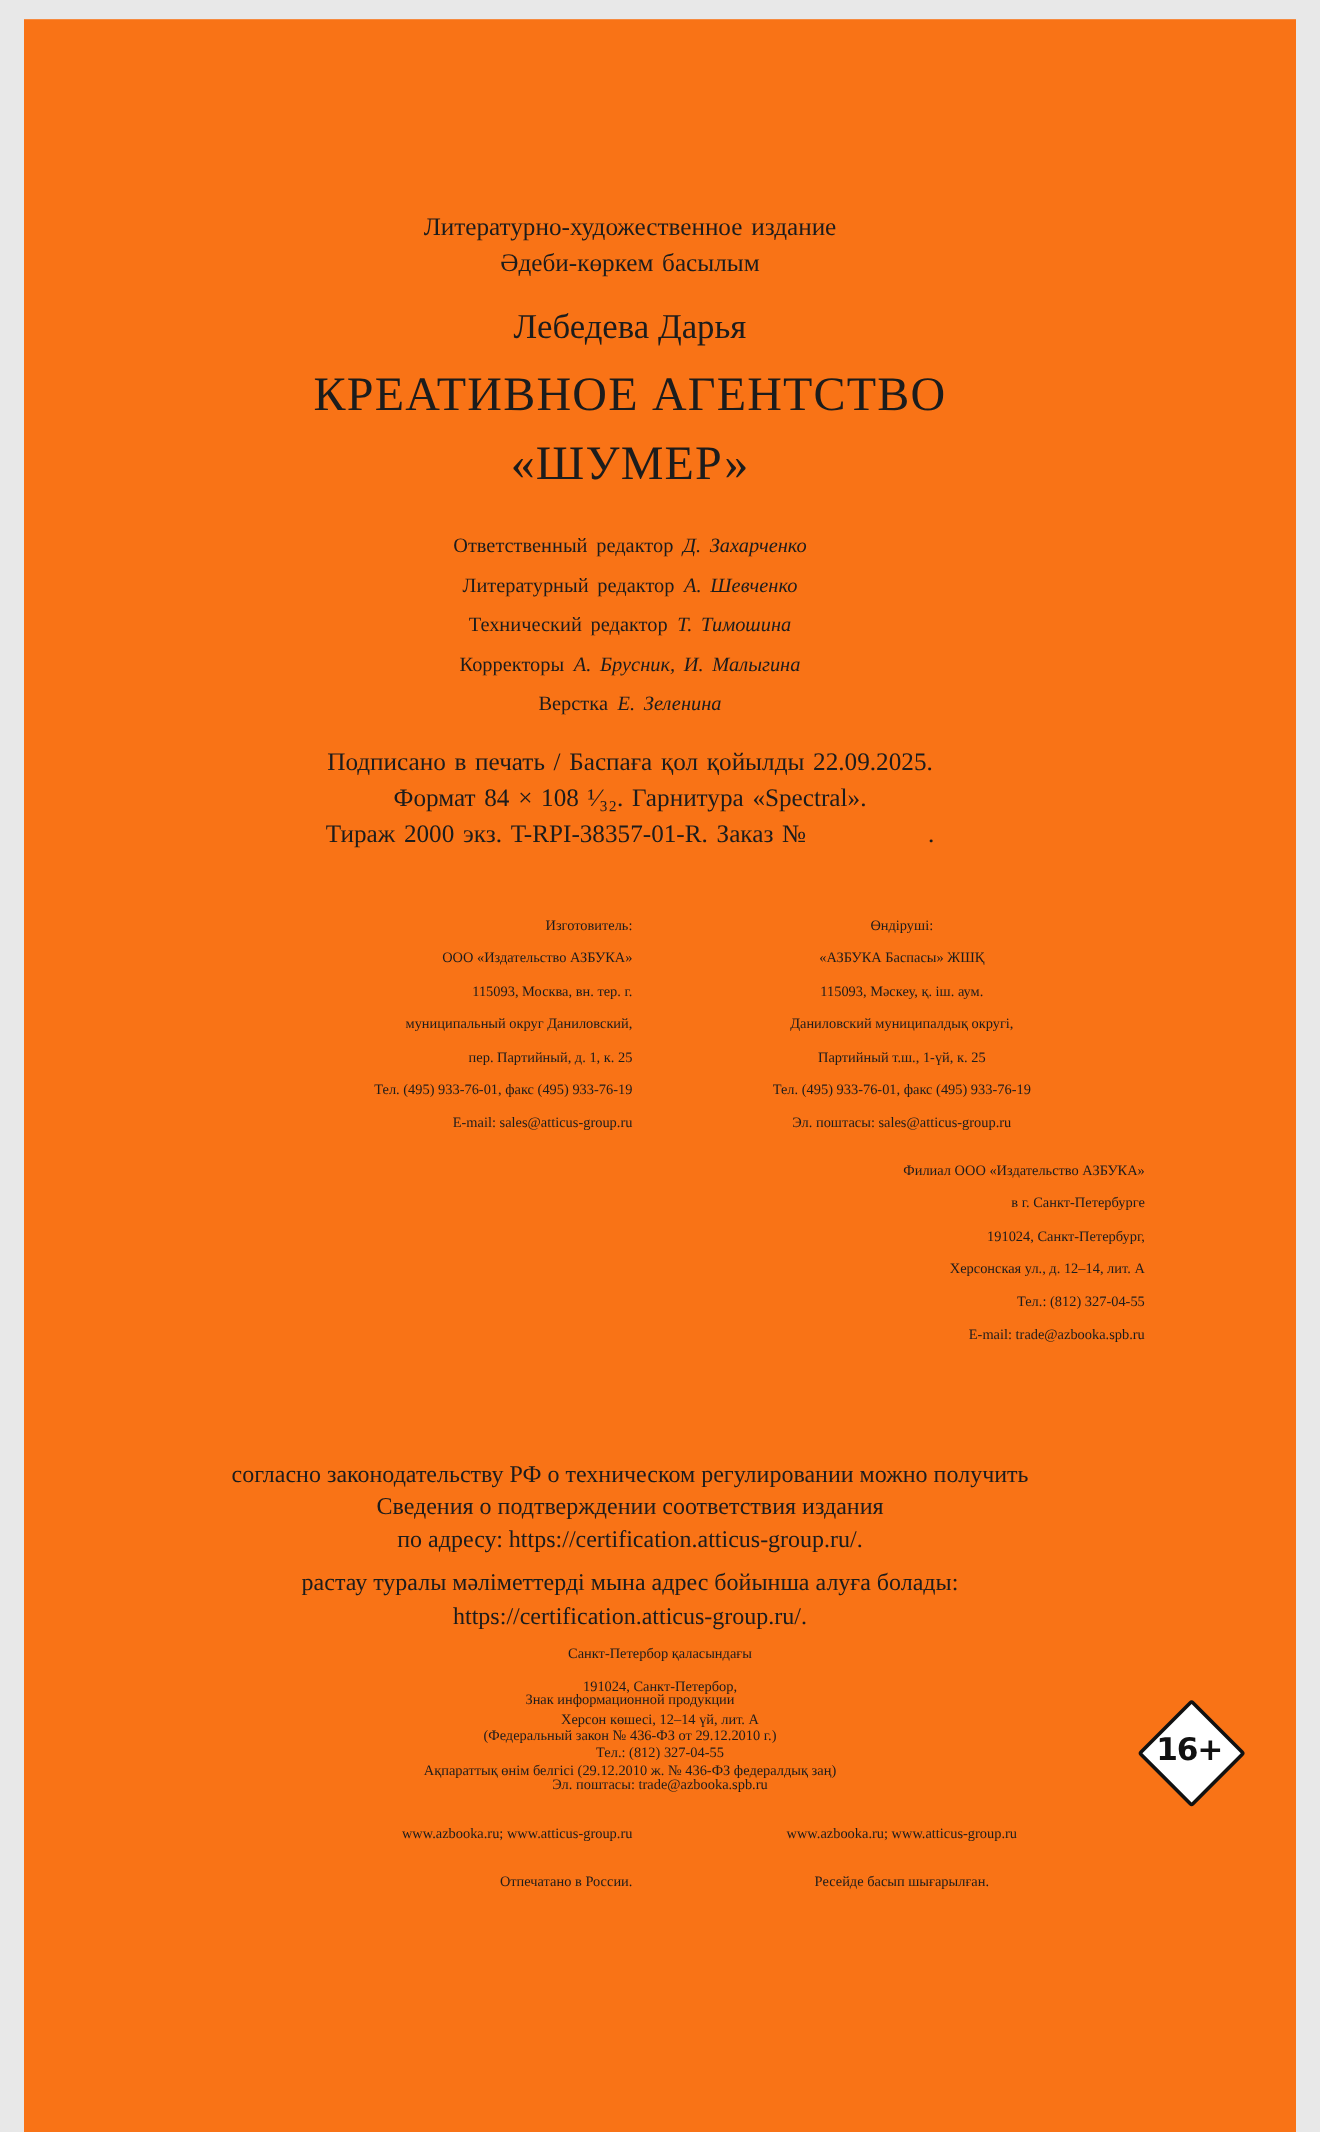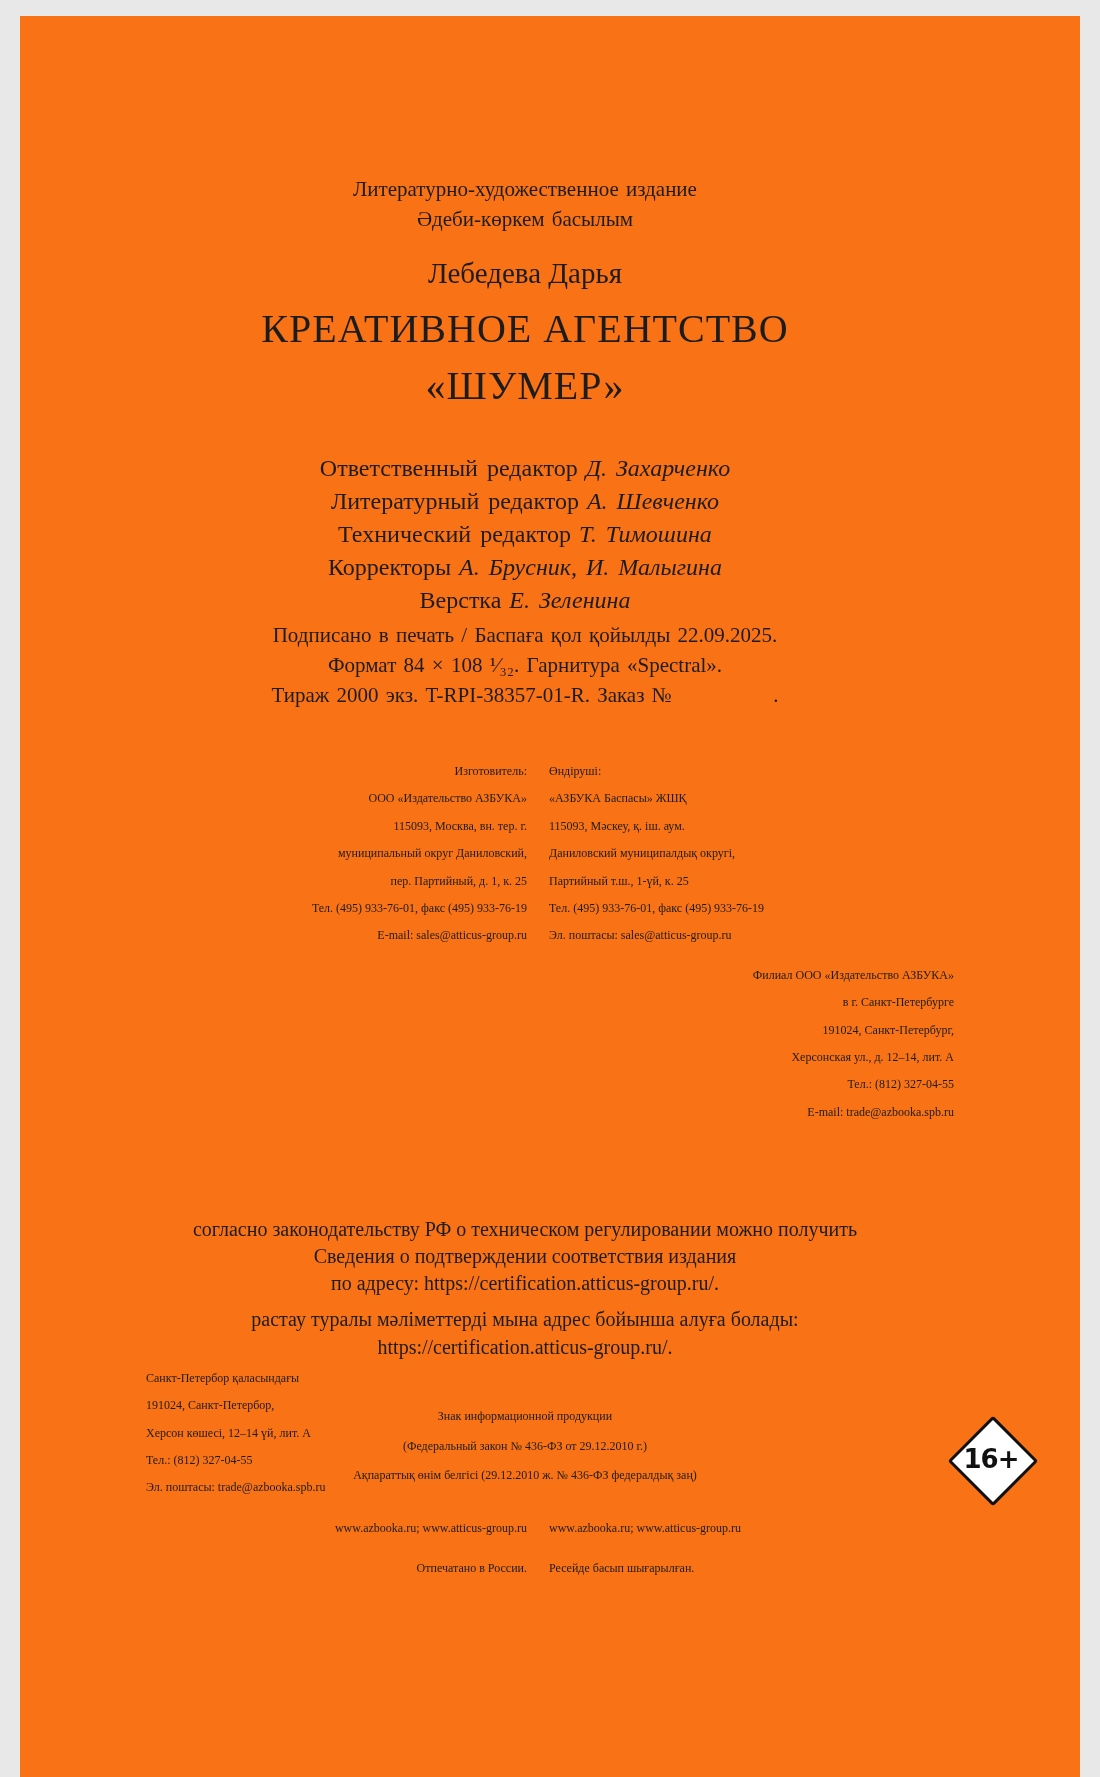--- a/index.html
+++ b/index.html
@@ -12,29 +12,29 @@
     color: #1c1c1c;
     font-family: "Liberation Serif", "DejaVu Serif", serif;
     overflow: hidden;
   }
   .content { position: absolute; left: 90px; top: 0; width: 830px; }
   .block { position: absolute; left: 0; width: 100%; text-align: center; }
 
   .edition   { top: 158px;  font-size: 21px; line-height: 30px; word-spacing: 2px; }
   .author    { top: 240px;  font-size: 29px; line-height: 34px; }
   .title     { top: 284px;  font-size: 40px; line-height: 57px; letter-spacing: 1px; }
-  .credits   { top: 436px;  font-size: 24px; line-height: 33px; word-spacing: 3px; }
+  .credits   { top: 422px;  font-size: 17px; line-height: 33px; word-spacing: 3px; }
   .credits .name { font-style: italic; margin-left: 8px; }
   .printinfo { top: 604px;  font-size: 21px; line-height: 30px; word-spacing: 2px; }
 
   .cols      { position: absolute; left: 14px; top: 742px; width: 100%;
                font-size: 12px; line-height: 27.4px; }
   .two-col   { display: flex; }
   .col-left  { flex: 0 0 403px; text-align: right; white-space: nowrap; }
-  .col-right { flex: 1; margin-left: 22px; text-align: left; white-space: nowrap; }
+  .col-right { flex: 1; margin-left: 22px; text-align: center; white-space: nowrap; }
   .sect-gap  { margin-top: 12px; flex-direction: column; }
   .row-gap   { margin-top: 13px; }
 
   .cert-ru   { top: 1200px; font-size: 20px; line-height: 27px; }
   .cert-kz   { top: 1290px; font-size: 20px; line-height: 27.5px; }
   .infosign  { top: 1386px; font-size: 12px; line-height: 29.5px; }
 
   .age-badge { position: absolute; left: 924px; top: 1396px; width: 94px; height: 94px; }
   .age-badge .diamond {
     position: absolute; left: 17px; top: 17px; width: 58px; height: 58px;

